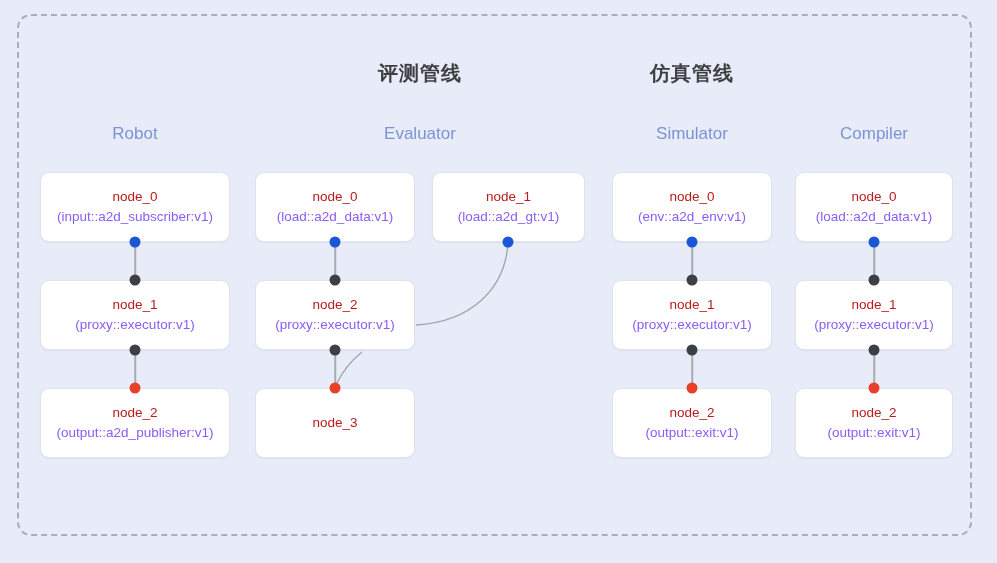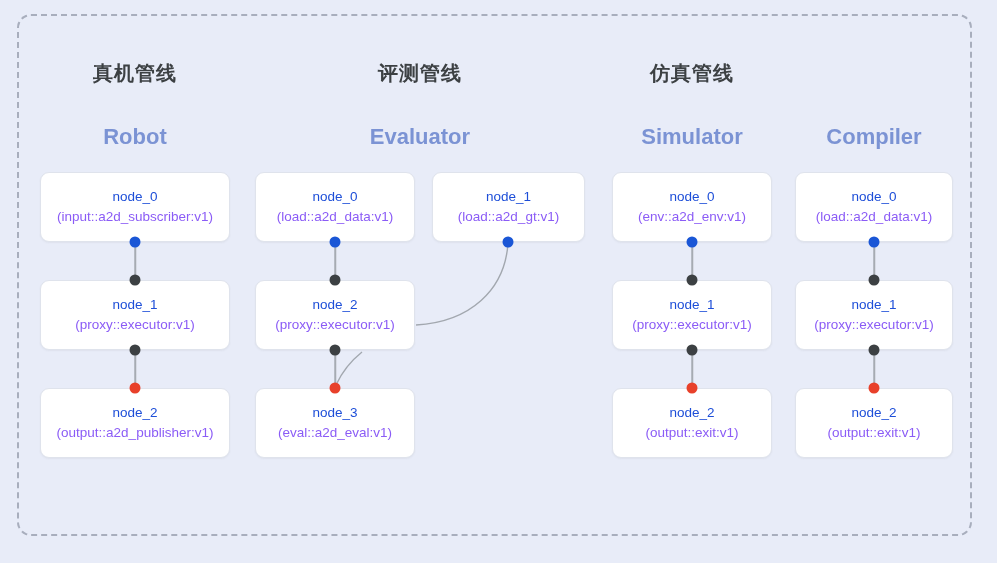--- a/index.html
+++ b/index.html
@@ -43,42 +43,42 @@
     font-size: 20px;
     font-weight: bold;
     color: #3c4043;
     letter-spacing: 1px;
   }
   .title-en {
     position: absolute;
     top: 124px;
     width: 100%;
     text-align: center;
-    font-size: 22px;
-    font-weight: bold;
+    font-size: 17px;
+    font-weight: normal;
     color: #7b93d4;
   }
 
   
   .node {
     position: absolute;
     box-sizing: border-box;
     background: #ffffff;
     border: 1px solid #dfe3ec;
     border-radius: 9px;
     box-shadow: 0 1px 2px rgba(60,64,67,0.06);
     display: flex;
     flex-direction: column;
     align-items: center;
     justify-content: center;
     height: 70px;
   }
   .node-name {
     font-size: 13.5px;
-    color: #1d4ed8;
+    color: #b91c1c;
     line-height: 1.5;
   }
   .node-impl {
     font-size: 13.5px;
     color: #8b5cf6;
     line-height: 1.5;
     white-space: nowrap;
   }
 
   
@@ -117,21 +117,20 @@
 <div id="canvas">
 
   <div id="dashed-frame"></div>
 
   <svg id="edges" viewBox="0 0 997 563" xmlns="http://www.w3.org/2000/svg">
     <path d="M 508 243 C 505 290 470 322 416 325" fill="none" stroke="#9aa0a6" stroke-width="1.4" opacity="0.9"></path>
     <path d="M 362 352 C 352 360 342 372 336 385" fill="none" stroke="#9aa0a6" stroke-width="1.4" opacity="0.9"></path>
   </svg>
 
   <div class="column" style="left:40px; width:190px;">
-    <div class="title-cn">真机管线</div>
     <div class="title-en">Robot</div>
   </div>
 
   <div class="node" style="left:40px; top:172px; width:190px;">
     <div class="node-name">node_0</div>
     <div class="node-impl">(input::a2d_subscriber:v1)</div>
   </div>
   <div class="node" style="left:40px; top:280px; width:190px;">
     <div class="node-name">node_1</div>
     <div class="node-impl">(proxy::executor:v1)</div>
@@ -159,21 +158,20 @@
   <div class="node" style="left:432px; top:172px; width:153px;">
     <div class="node-name">node_1</div>
     <div class="node-impl">(load::a2d_gt:v1)</div>
   </div>
   <div class="node" style="left:255px; top:280px; width:160px;">
     <div class="node-name">node_2</div>
     <div class="node-impl">(proxy::executor:v1)</div>
   </div>
   <div class="node" style="left:255px; top:388px; width:160px;">
     <div class="node-name">node_3</div>
-    <div class="node-impl">(eval::a2d_eval:v1)</div>
   </div>
   <div class="link" style="left:335px; top:242px; height:38px;"></div>
   <div class="link" style="left:335px; top:350px; height:38px;"></div>
   <div class="port blue" style="left:335px; top:242px;"></div>
   <div class="port blue" style="left:508px; top:242px;"></div>
   <div class="port dark" style="left:335px; top:280px;"></div>
   <div class="port dark" style="left:335px; top:350px;"></div>
   <div class="port red" style="left:335px; top:388px;"></div>
 
   <div class="column" style="left:612px; width:160px;">

